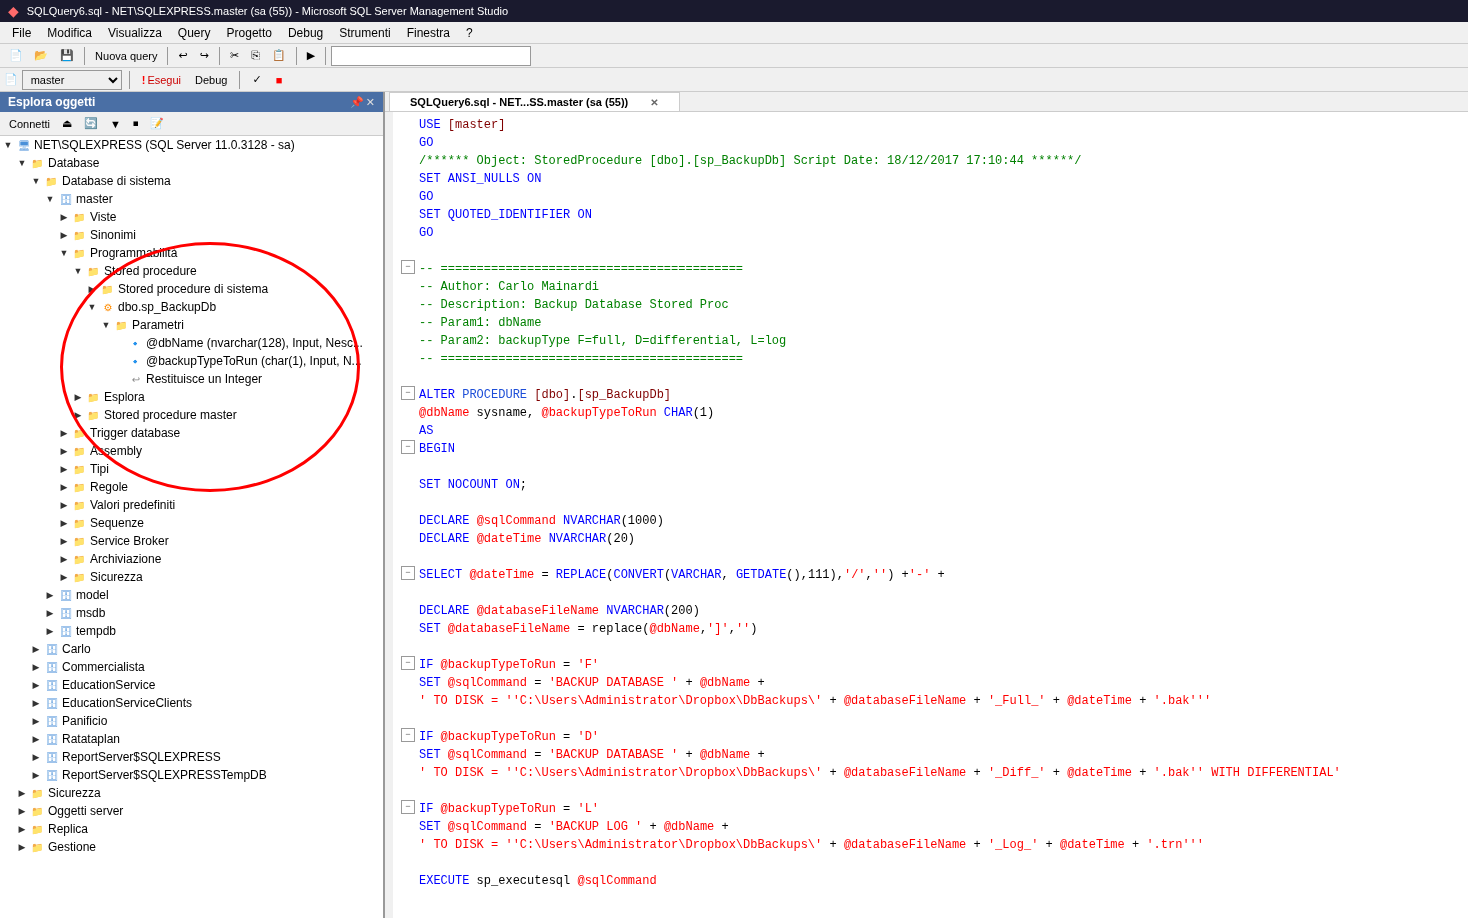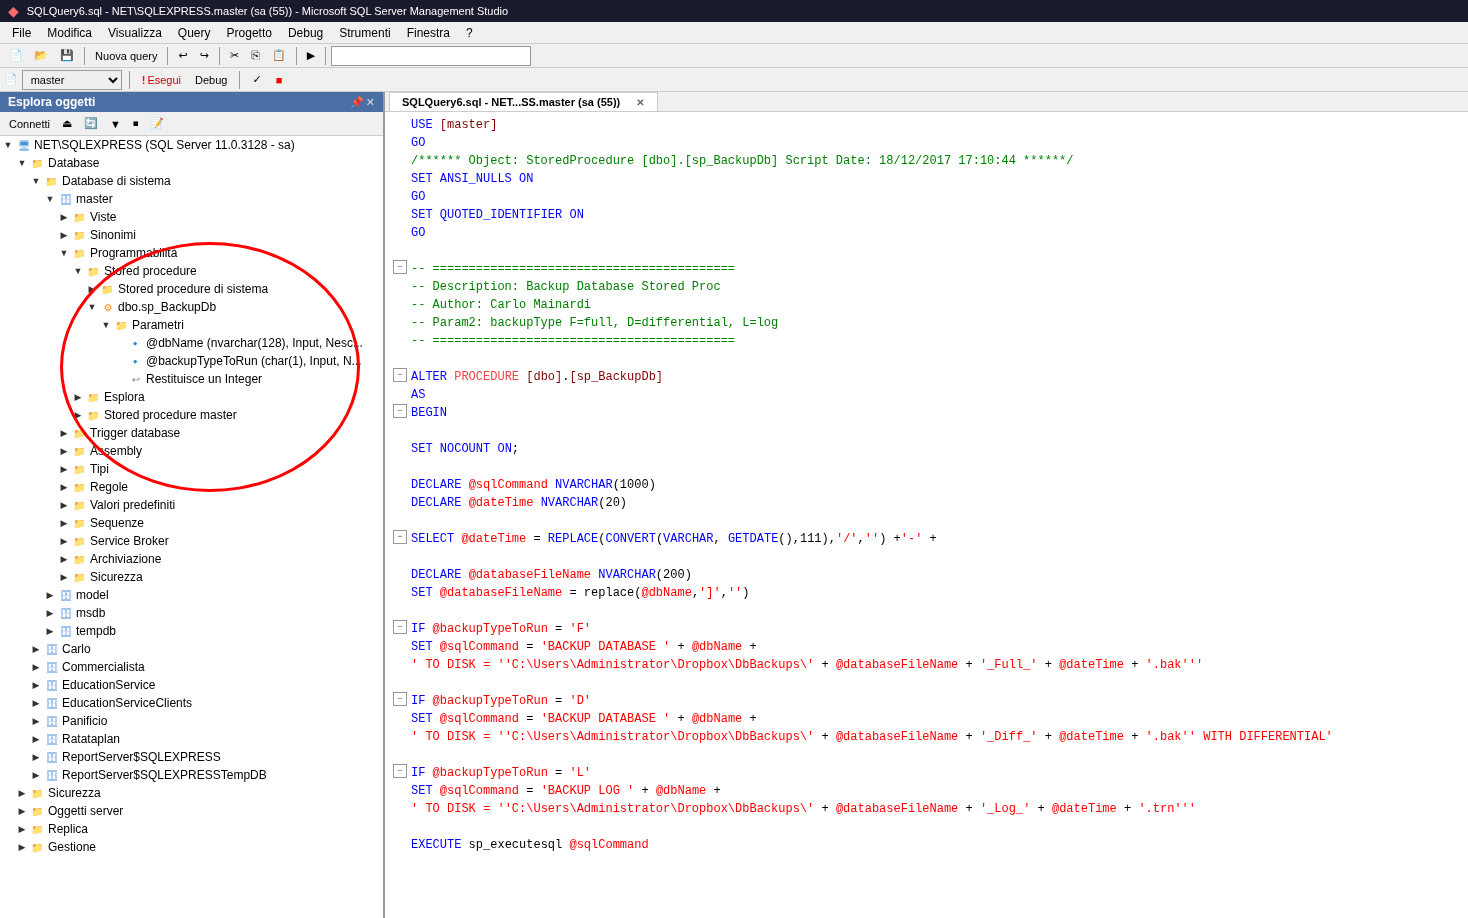--- a/index.html
+++ b/index.html
@@ -32,29 +32,29 @@
     
     .tree-node { display: flex; align-items: center; padding: 1px 0; cursor: pointer; white-space: nowrap; }
     .tree-indent { display: inline-block; }
     .expander { width: 16px; height: 16px; display: inline-flex; align-items: center; justify-content: center; font-size: 9px; color: #333; cursor: pointer; flex-shrink: 0; }
     .node-icon { width: 16px; height: 16px; display: inline-flex; align-items: center; justify-content: center; flex-shrink: 0; font-size: 10px; }
     .node-label { padding-left: 2px; }
     
     
     .editor-area { flex: 1; display: flex; flex-direction: column; overflow: hidden; }
     .tab-bar { background: #f0f0f0; border-bottom: 1px solid #ccc; display: flex; align-items: flex-end; padding: 0 4px; }
-    .tab { background: #e0e0e0; border: 1px solid #ccc; border-bottom: none; padding: 3px 12px; font-size: 11px; cursor: pointer; display: flex; align-items: center; gap: 16px; margin-right: 2px; }
+    .tab { background: #e0e0e0; border: 1px solid #ccc; border-bottom: none; padding: 3px 20px; font-size: 11px; cursor: pointer; display: flex; align-items: center; gap: 22px; margin-right: 2px; }
     .tab.active { background: white; font-weight: bold; }
     .tab-close { font-size: 10px; color: #666; cursor: pointer; }
     .code-area { flex: 1; overflow: auto; background: white; padding: 4px 0; font-family: 'Courier New', Consolas, monospace; font-size: 12px; line-height: 18px; }
     .code-line { display: flex; align-items: flex-start; padding: 0 8px; min-height: 18px; }
     .collapse-btn { width: 14px; height: 14px; display: inline-flex; align-items: center; justify-content: center; border: 1px solid #999; font-size: 9px; cursor: pointer; color: #666; flex-shrink: 0; margin-right: 4px; }
     .code-content { flex: 1; }
     
-    .editor-container { position: relative; flex: 1; overflow: hidden; display: flex; flex-direction: column; }
+    .editor-container { position: relative; flex: 1; overflow: hidden; display: flex; flex-direction: column; padding-left: 8px; }
 
     .toolbar-row2 { background: #f0f0f0; border-bottom: 1px solid #ccc; padding: 1px 4px; display: flex; align-items: center; gap: 4px; height: 24px; }
     
     .exclaim { color: #ff0000; font-weight: bold; }
     
     .panel-close-btns { display: flex; gap: 2px; }
     .panel-close-btns span { font-size: 11px; cursor: pointer; color: #ddd; }
   </style>
 </head>
 <body>
@@ -418,41 +418,49 @@
           <div class="code-line">
             <span style="width: 18px; display: inline-block;"></span>
             <span class="code-content">&nbsp;</span>
           </div>
           <div class="code-line">
             <span class="collapse-btn">−</span>
             <span class="code-content"><span style="color:#008000;">-- ==========================================</span></span>
           </div>
           <div class="code-line">
             <span style="width: 18px; display: inline-block;"></span>
+            <span class="code-content"><span style="color:#008000;">-- Author: Carlo Mainardi</span></span>
+          </div>
+          <div class="code-line">
+            <span style="width: 18px; display: inline-block;"></span>
             <span class="code-content"><span style="color:#008000;">-- Description: Backup Database Stored Proc</span></span>
           </div>
           <div class="code-line">
             <span style="width: 18px; display: inline-block;"></span>
-            <span class="code-content"><span style="color:#008000;">-- Author: Carlo Mainardi</span></span>
+            <span class="code-content"><span style="color:#008000;">-- Param1: dbName</span></span>
           </div>
           <div class="code-line">
             <span style="width: 18px; display: inline-block;"></span>
             <span class="code-content"><span style="color:#008000;">-- Param2: backupType F=full, D=differential, L=log</span></span>
           </div>
           <div class="code-line">
             <span style="width: 18px; display: inline-block;"></span>
             <span class="code-content"><span style="color:#008000;">-- ==========================================</span></span>
           </div>
           <div class="code-line">
             <span style="width: 18px; display: inline-block;"></span>
             <span class="code-content">&nbsp;</span>
           </div>
           <div class="code-line">
             <span class="collapse-btn">−</span>
-            <span class="code-content"><span style="color:#0000ff;">ALTER</span> <span style="color:#ef4444;">PROCEDURE</span> <span style="color:#800000;">[dbo]</span>.<span style="color:#800000;">[sp_BackupDb]</span></span>
+            <span class="code-content"><span style="color:#0000ff;">ALTER</span> <span style="color:#1d4ed8;">PROCEDURE</span> <span style="color:#800000;">[dbo]</span>.<span style="color:#800000;">[sp_BackupDb]</span></span>
+          </div>
+          <div class="code-line">
+            <span style="width: 18px; display: inline-block;"></span>
+            <span class="code-content">    <span style="color:#ff0000;">@dbName</span> sysname, <span style="color:#ff0000;">@backupTypeToRun</span> <span style="color:#0000ff;">CHAR</span>(1)</span>
           </div>
           <div class="code-line">
             <span style="width: 18px; display: inline-block;"></span>
             <span class="code-content"><span style="color:#0000ff;">AS</span></span>
           </div>
           <div class="code-line">
             <span class="collapse-btn">−</span>
             <span class="code-content"><span style="color:#0000ff;">BEGIN</span></span>
           </div>
           <div class="code-line">

